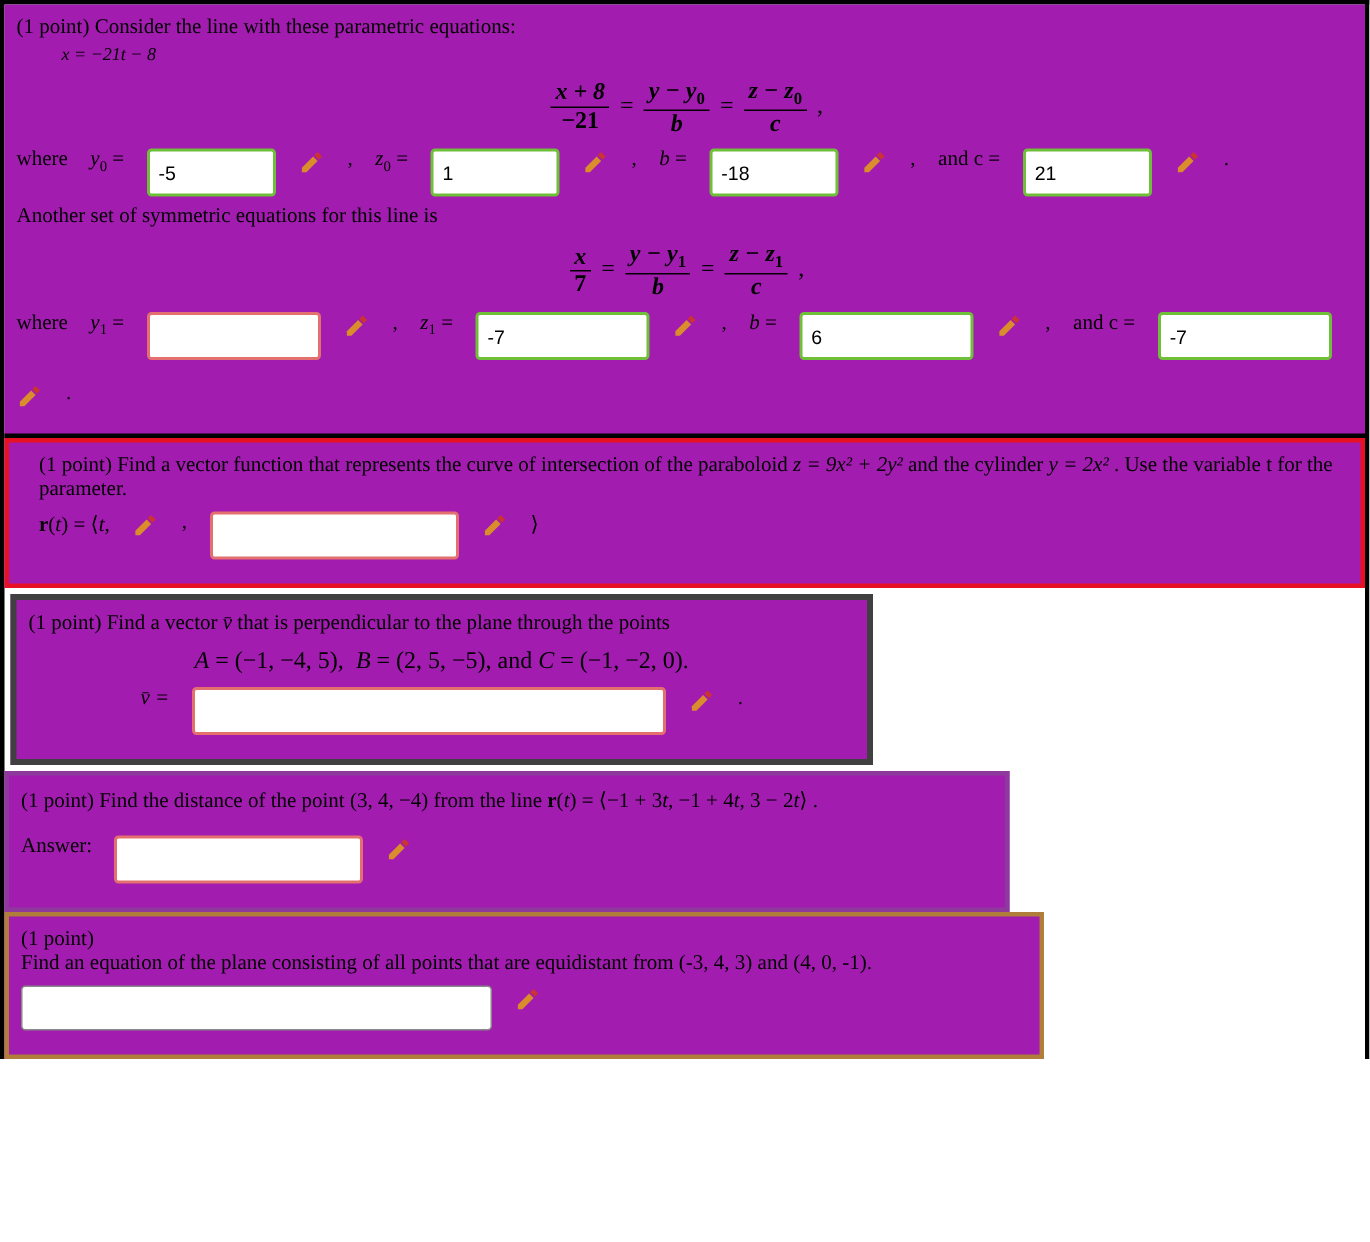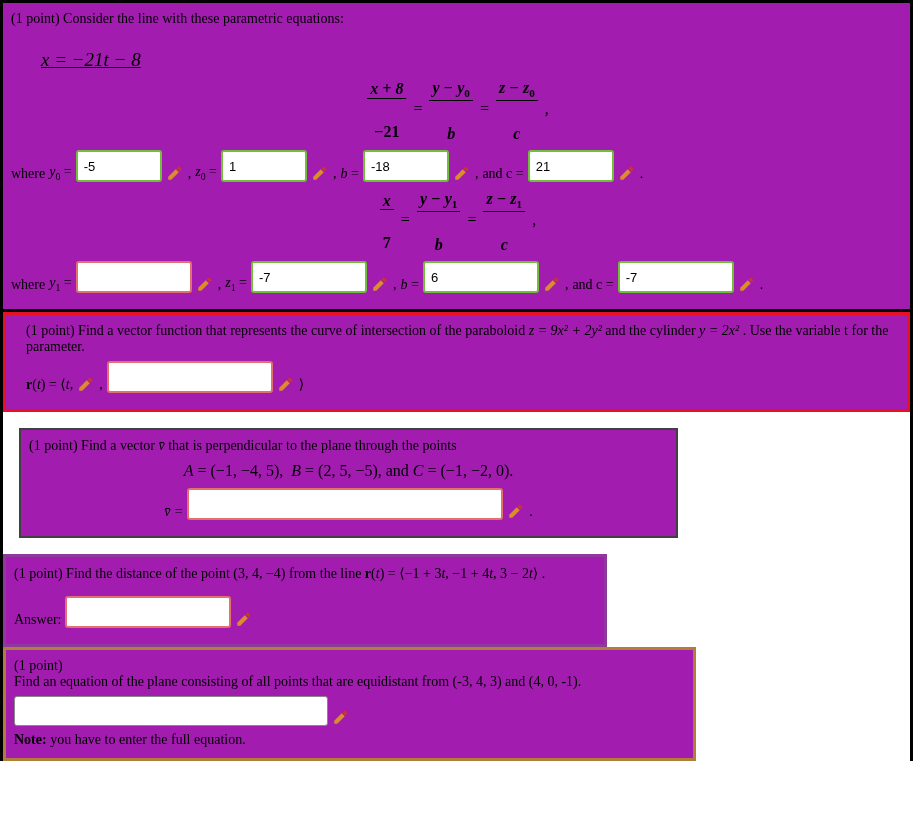--- a/index.html
+++ b/index.html
@@ -14,40 +14,40 @@
   .wrap {
     border: 3px solid #000;
     border-bottom: none;
   }
   .q {
     padding: 8px 8px 10px 8px;
     background: #a21caf;
   }
   .q1 { border-bottom: 3px solid #000; }
   .q2 { border: 3px solid #e81123; margin: 0; padding-left: 20px; }
-  .q3 { border: 2px solid #404040; margin: 16px; width: 659px; box-sizing: border-box;}
-  .q4 { border: 3px solid #8e3a9d; margin: 0; width: 604px; box-sizing: border-box;}
+  .q3 { border: 4px solid #404040; margin: 4px; width: 575px; box-sizing: border-box;}
+  .q4 { border: 3px solid #8e3a9d; margin: 0; width: 670px; box-sizing: border-box;}
   .q5 { border: 3px solid #b07d3a; margin: 0; width: 693px; box-sizing: border-box;}
   .math { font-family: 'Cambria Math', 'STIXGeneral', 'Times New Roman', serif; }
-  .eqline { margin: 22px 0 6px 30px; font-size: 19px; text-decoration: underline; }
+  .eqline { margin: 2px 0 6px 30px; font-size: 12px; }
   .centered { text-align: center; margin: 8px 0; font-size: 16px; }
   .frac {
     display: inline-block;
     text-align: center;
     vertical-align: middle;
     padding: 0 3px;
     font-weight: bold;
   }
   .frac .num { display:block; border-bottom:1px solid #000; padding:0 3px; line-height:1.1;}
-  .frac .den { display:block; padding:0 3px; line-height:1.1;margin-top:24px;}
+  .frac .den { display:block; padding:0 3px; line-height:1.1;}
   .inline-row {
     display: flex;
     flex-wrap: wrap;
-    align-items: flex-end;
-    gap: 4px;
+    align-items: flex-start;
+    gap: 15px;
     margin: 6px 0;
   }
   input[type=text] {
     height: 24px;
     font-family: Arial, sans-serif;
     font-size: 13px;
     padding: 2px 6px;
     border-radius: 3px;
     background: #fff;
   }
@@ -114,20 +114,21 @@
     <span>, </span>
     <span class="math"><span>and c</span><span> = </span></span>
     <input type="text" class="w1 ok" value="21" style="">
     <span class="pencil"><svg viewBox="0 0 24 24">
             <path fill="#d98e2b" d="M3 17l10-10 4 4L7 21H3v-4z"></path>
             <path fill="#c33" d="M14 6l3-3 4 4-3 3-4-4z"></path>
           </svg></span>
     <span>.</span>
   </div>
 
+  <div>Another set of symmetric equations for this line is</div>
   <div class="centered math">
     <span class="frac"><span class="num ital">x</span><span class="den">7</span></span>
     =
     <span class="frac"><span class="num"><span class="ital">y − y</span><span class="sub">1</span></span><span class="den ital">b</span></span>
     =
     <span class="frac"><span class="num"><span class="ital">z − z</span><span class="sub">1</span></span><span class="den ital">c</span></span>
     ,
   </div>
 
   <div class="inline-row">
@@ -223,16 +224,15 @@
 <div class="q q5">
   <div>(1 point)</div>
   <div>Find an equation of the plane consisting of all points that are equidistant from (-3, 4, 3) and (4, 0, -1).</div>
   <div class="inline-row">
     <input type="text" class="w3 neutral" value="" style="">
     <span class="pencil"><svg viewBox="0 0 24 24">
             <path fill="#d98e2b" d="M3 17l10-10 4 4L7 21H3v-4z"></path>
             <path fill="#c33" d="M14 6l3-3 4 4-3 3-4-4z"></path>
           </svg></span>
   </div>
-  <div><b>Note:</b><span> you have to enter the full equation.</span></div>
 </div>
 
 </div>
 
 </body></html>

